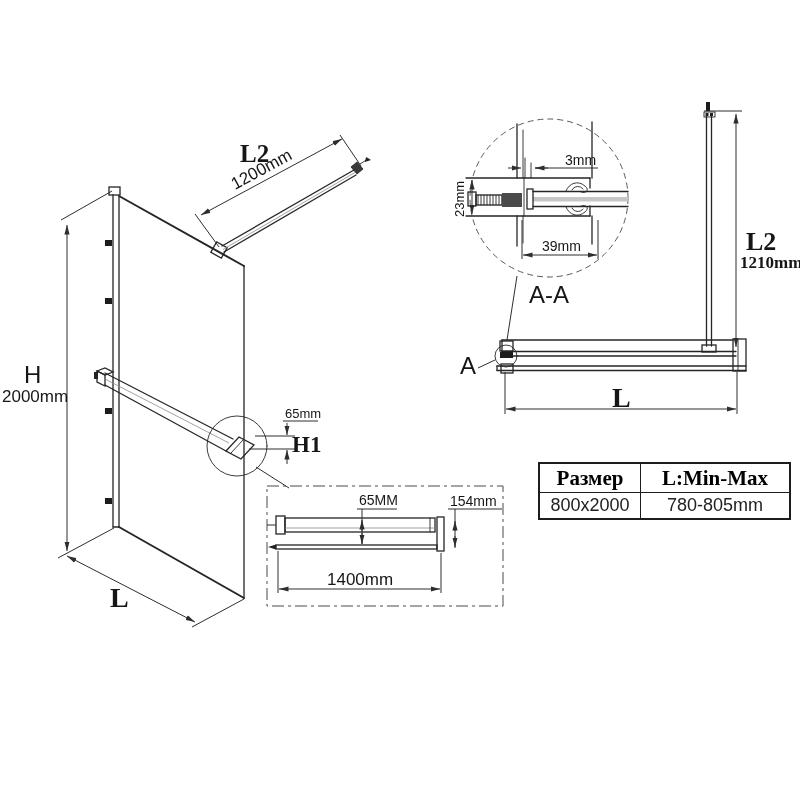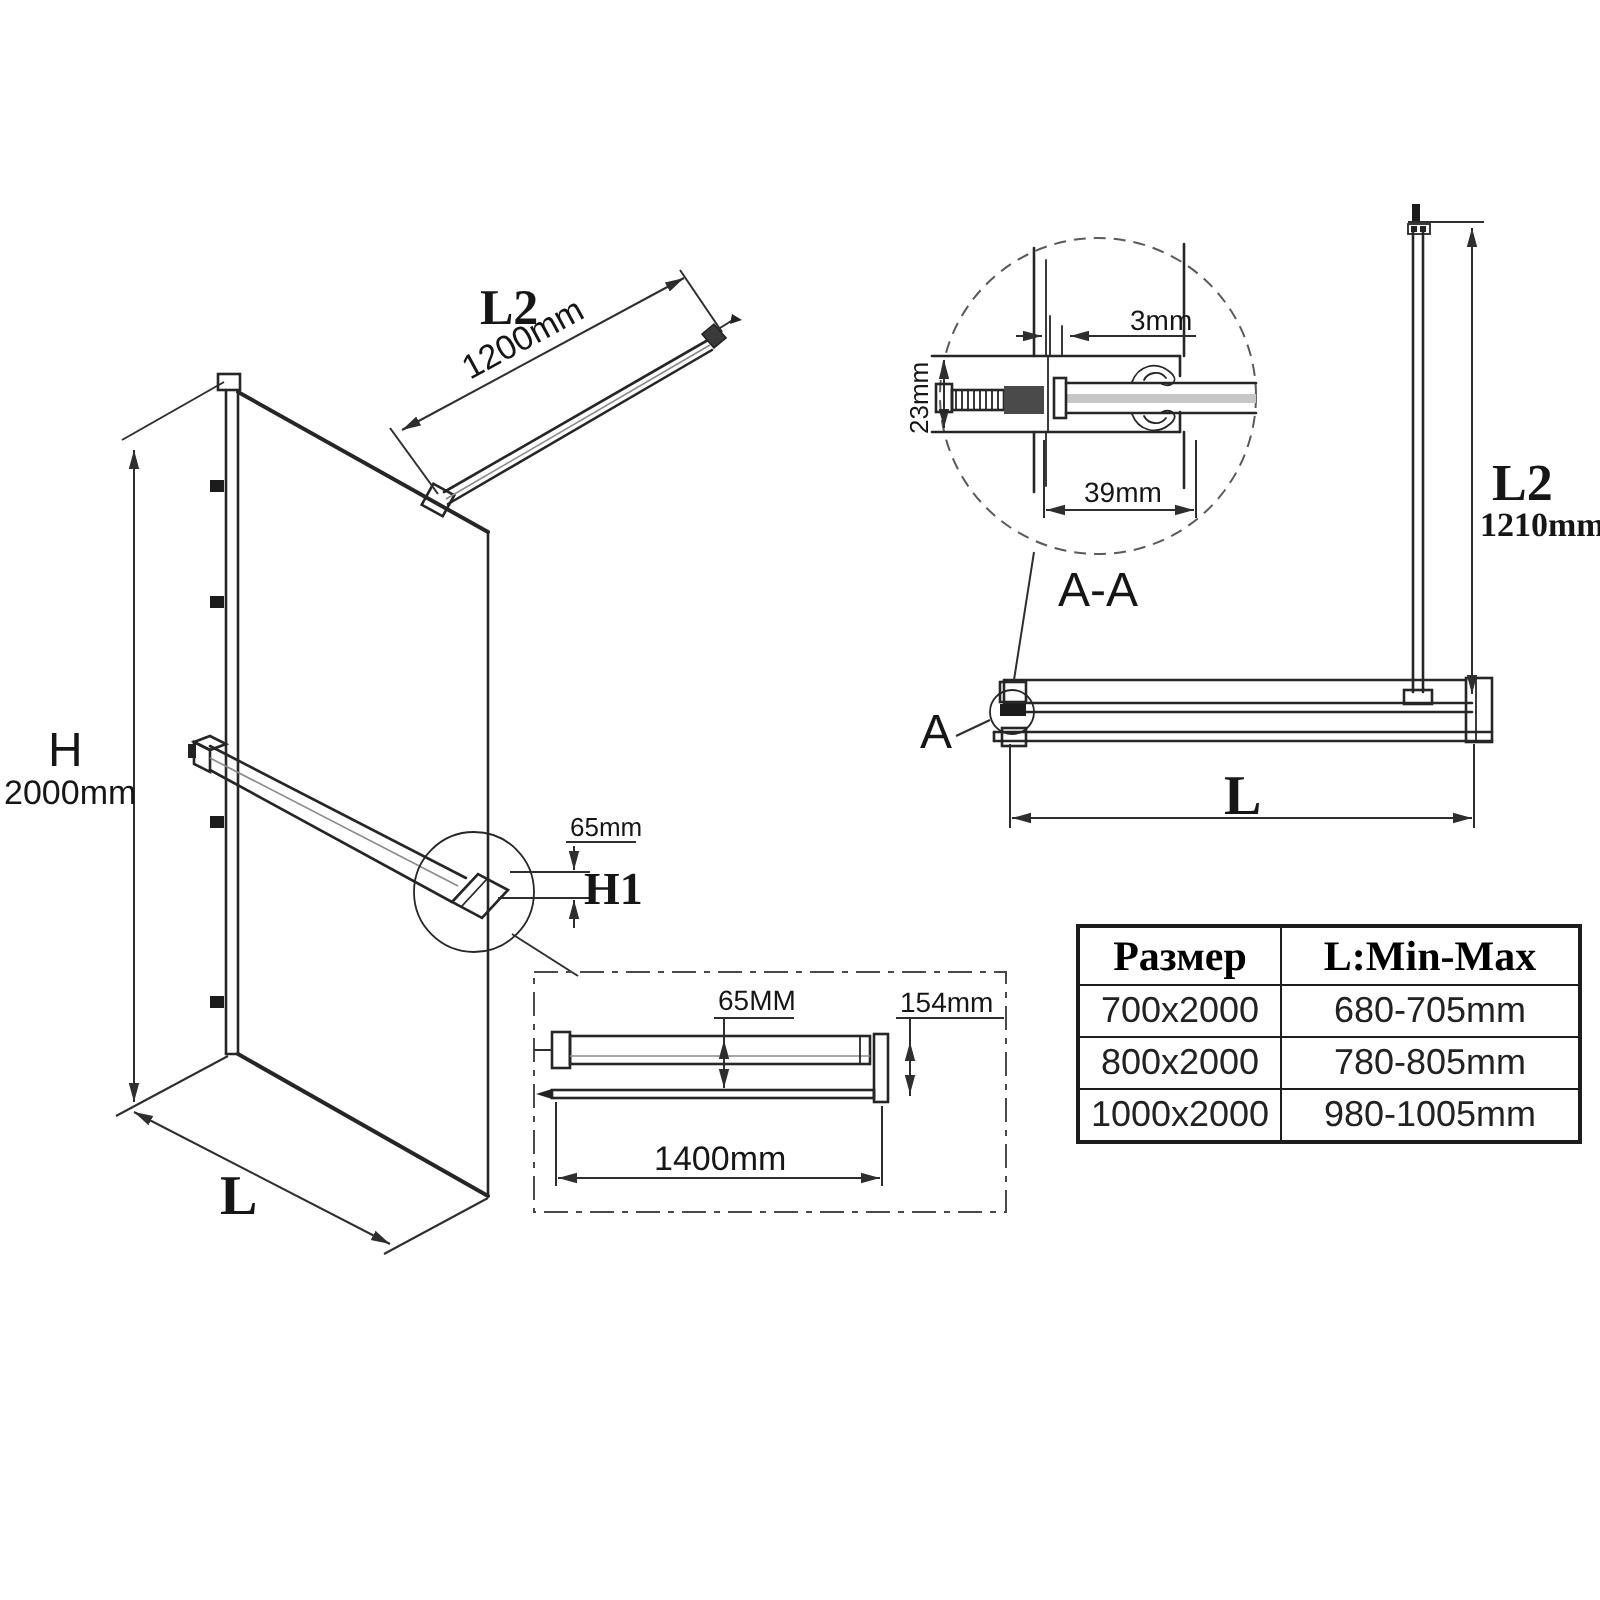--- a/index.html
+++ b/index.html
@@ -228,27 +228,19 @@
 
 <table id="size-table">
   <thead>
     <tr>
       <th class="c1">Размер</th>
       <th class="c2">L:Min-Max</th>
     </tr>
   </thead>
   <tbody>
     <tr>
-      <td>700x2000</td>
-      <td>680-705mm</td>
-    </tr>
-    <tr>
       <td>800x2000</td>
       <td>780-805mm</td>
     </tr>
-    <tr>
-      <td>1000x2000</td>
-      <td>980-1005mm</td>
-    </tr>
   </tbody>
 </table>
 
 </div>
 
 </body></html>

